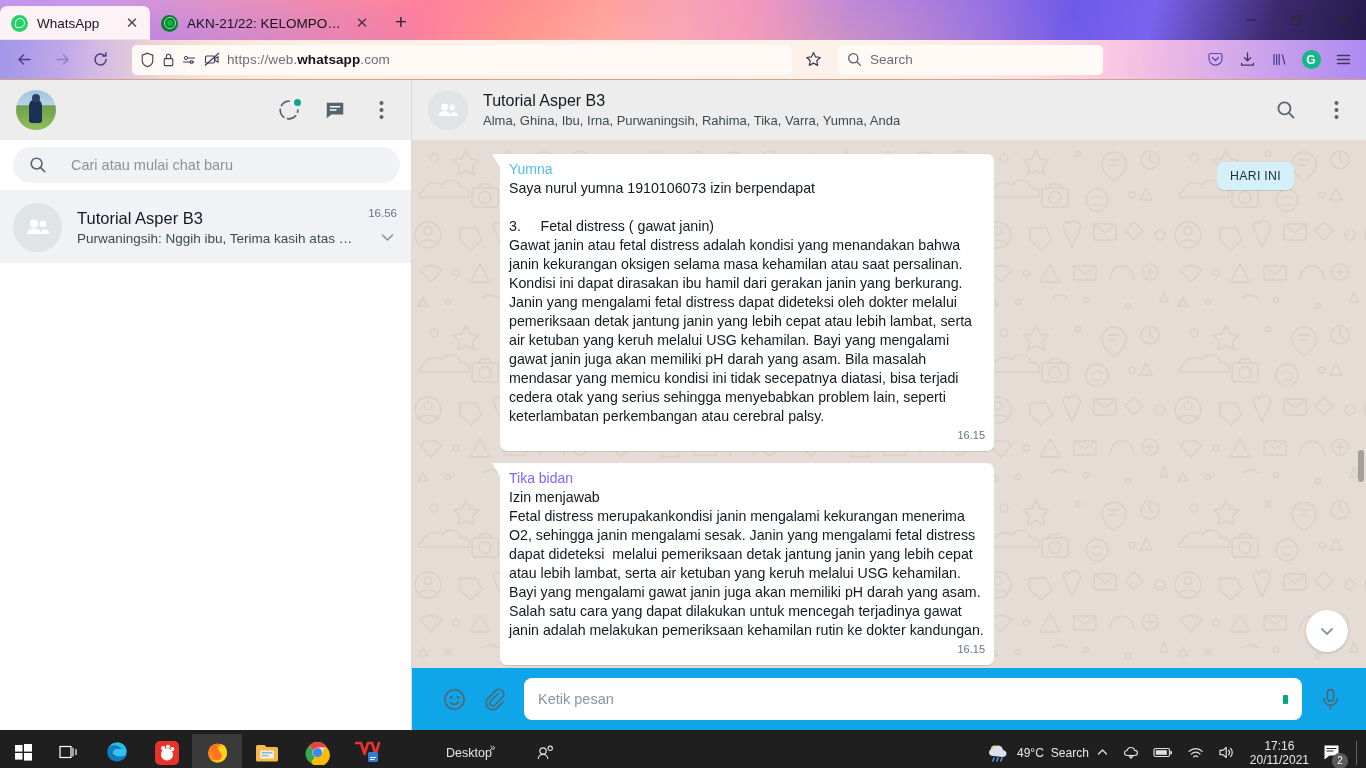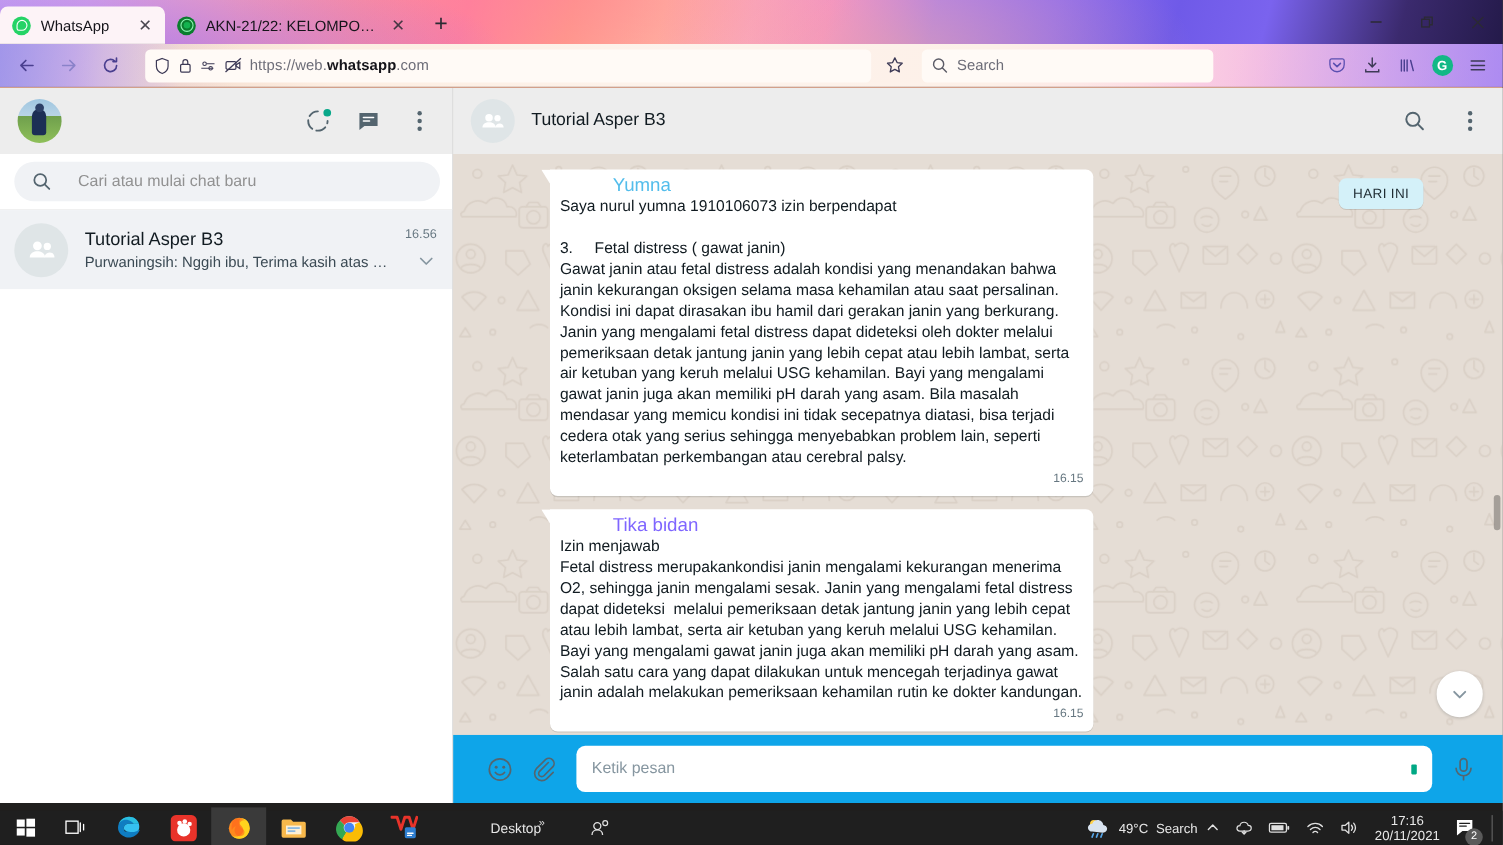--- a/index.html
+++ b/index.html
@@ -130,21 +130,21 @@
   .msgs-inner { position:relative; z-index:2; height:100%; }
 
   .bubble {
     background:#fff; border-radius: 0 7px 7px 7px; box-shadow: 0 1px .5px rgba(11,20,26,.13);
     padding: 6px 9px 8px 9px; max-width: 494px; position:relative; margin-bottom: 12px;
   }
   .bubble::before{
     content:""; position:absolute; left:-8px; top:0; width:8px; height:13px;
     background:#fff; clip-path: polygon(100% 0, 100% 100%, 0 0);
   }
-  .sender { font-size:17px; line-height:18px; margin-bottom:1px;margin-left:48px; }
+  .sender { font-size:14px; line-height:18px; margin-bottom:1px; }
   .btext { font-size:14.2px; line-height:19px; color:#111b21; white-space:pre-wrap; word-wrap:break-word; }
   .btime { font-size:11px; color:#667781; text-align:right; line-height:15px; margin-top:2px; }
   .datepill {
     position:absolute; right:10px; top:8px; z-index:5;
     background:#d4f1f9; color:#1f2c33; font-size:12.3px; letter-spacing:.3px;
     padding:7px 13px; border-radius:7px; box-shadow:0 1px .5px rgba(11,20,26,.13);
   }
   .scrolldown {
     position:absolute; right:18px; bottom:16px; width:42px;height:42px;border-radius:50%;
     background:#fff; box-shadow:0 1px 3px rgba(11,20,26,.2); display:flex;align-items:center;justify-content:center;
@@ -383,20 +383,21 @@
         <div class="mh-av">
           <svg width="24" height="24" viewBox="0 0 28 28">
               <circle cx="10" cy="10.5" r="4" fill="#fff"></circle>
               <circle cx="19" cy="11" r="3.3" fill="#fff"></circle>
               <path d="M3 21c0-3.6 3.2-5.6 7-5.6s7 2 7 5.6z" fill="#fff"></path>
               <path d="M16.5 21c0-2.6 2.2-4.4 4.8-4.4 2.3 0 4.2 1.4 4.2 4.4z" fill="#fff"></path>
             </svg>
         </div>
         <div style="min-width:0;">
           <div class="mh-title">Tutorial Asper B3</div>
+          <div class="mh-sub">Alma, Ghina, Ibu, Irna, Purwaningsih, Rahima, Tika, Varra, Yumna, Anda</div>
         </div>
         <div class="mh-icons">
           <div class="hicon">
             <svg width="20" height="20" viewBox="0 0 18 18">
                 <circle cx="7.6" cy="7.6" r="5.4" fill="none" stroke="#54656f" stroke-width="1.6"></circle>
                 <path d="M11.6 11.6l4.2 4.2" stroke="#54656f" stroke-width="1.6" stroke-linecap="round"></path>
               </svg>
           </div>
           <div class="hicon">
             <svg width="5" height="20" viewBox="0 0 5 20">

